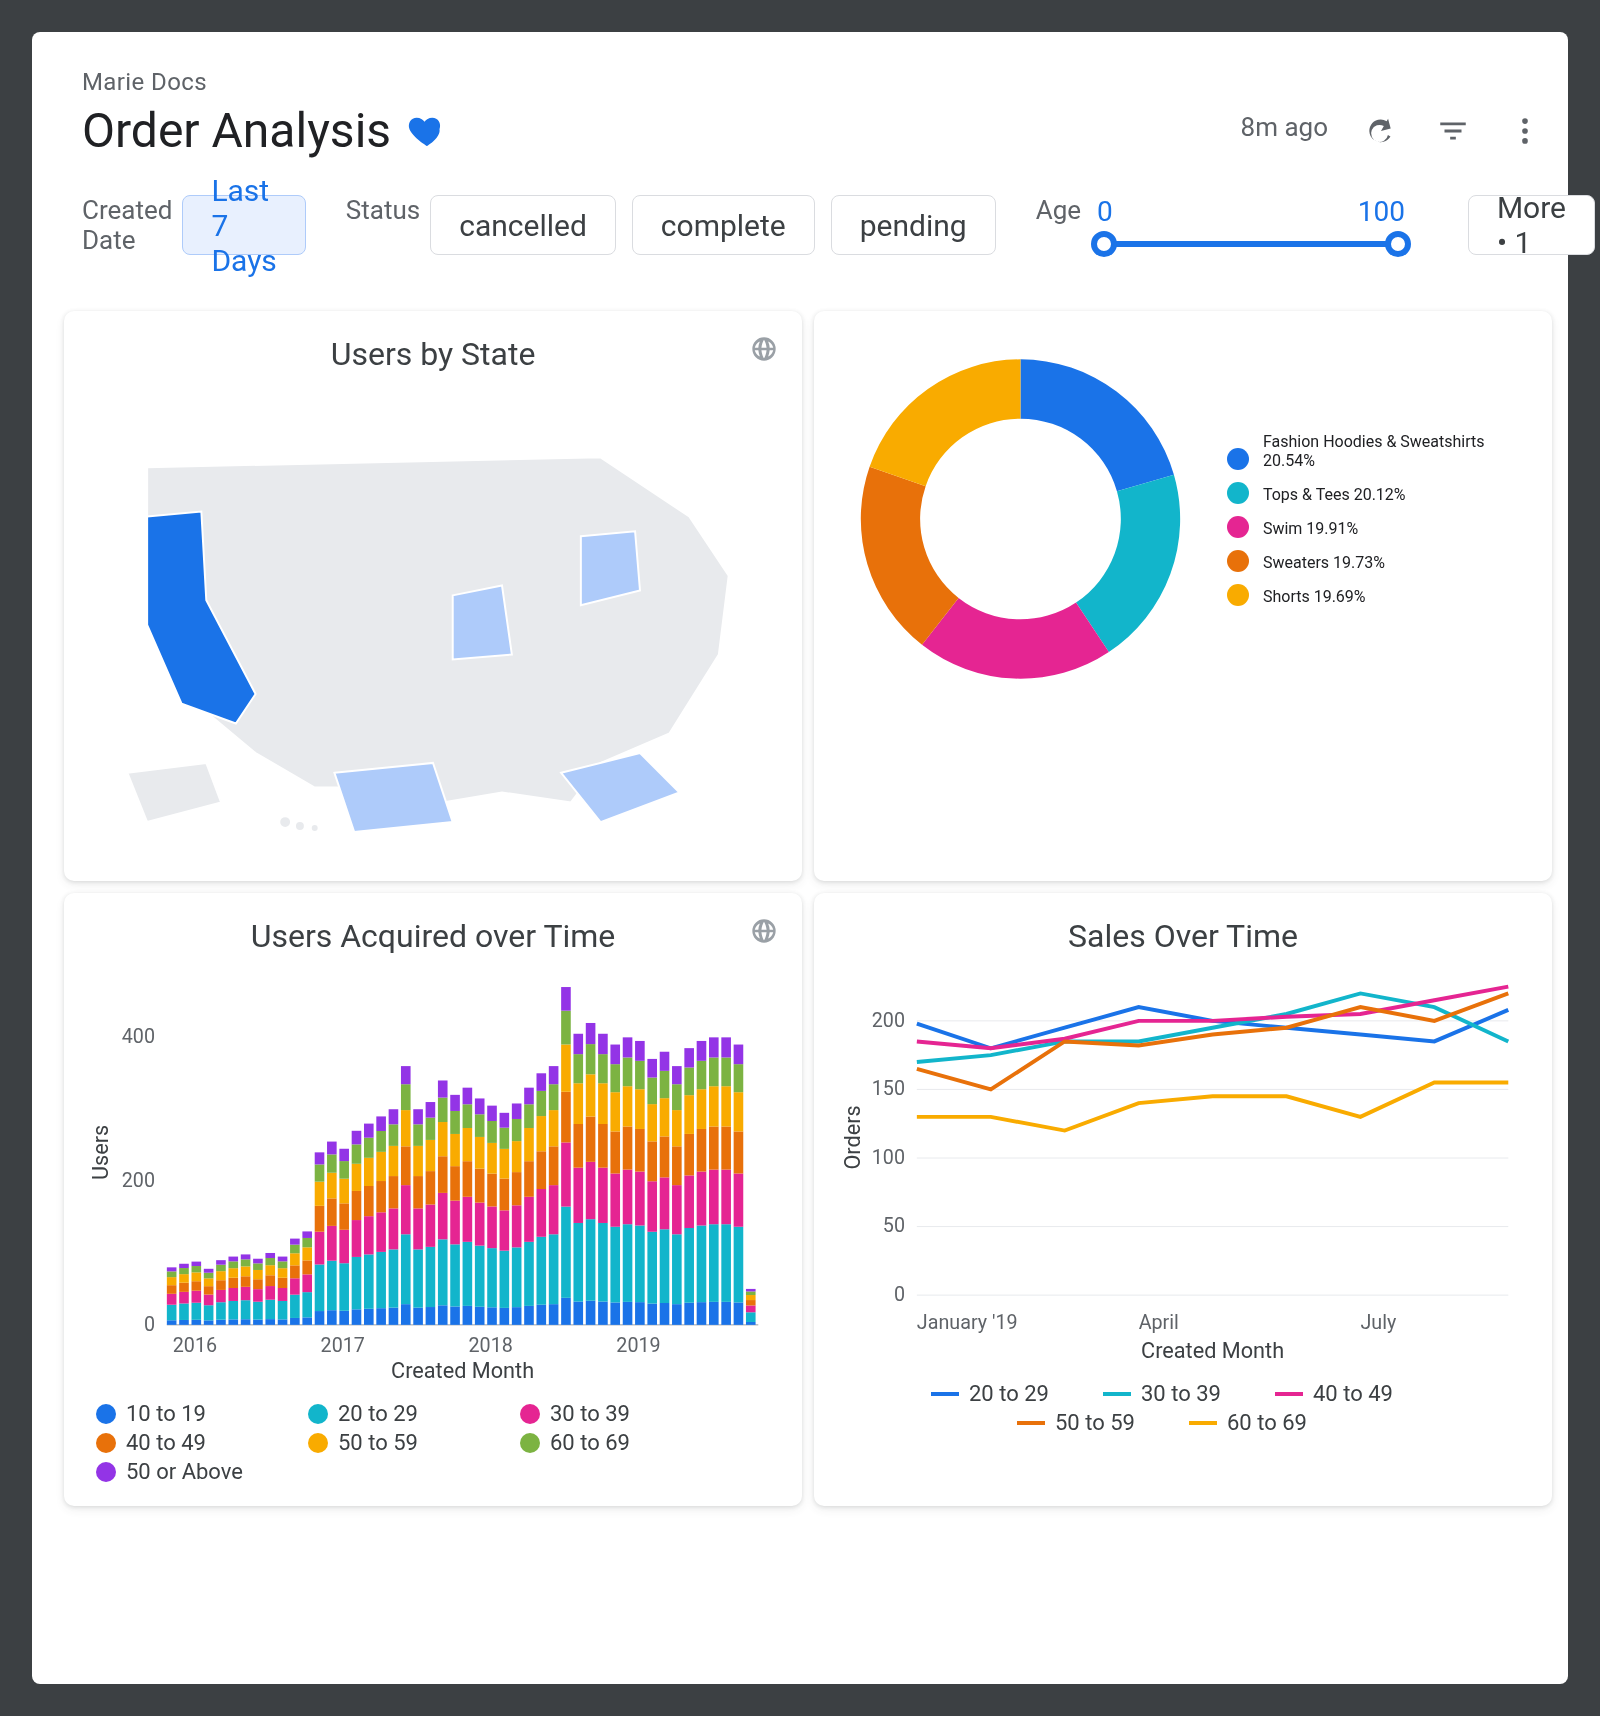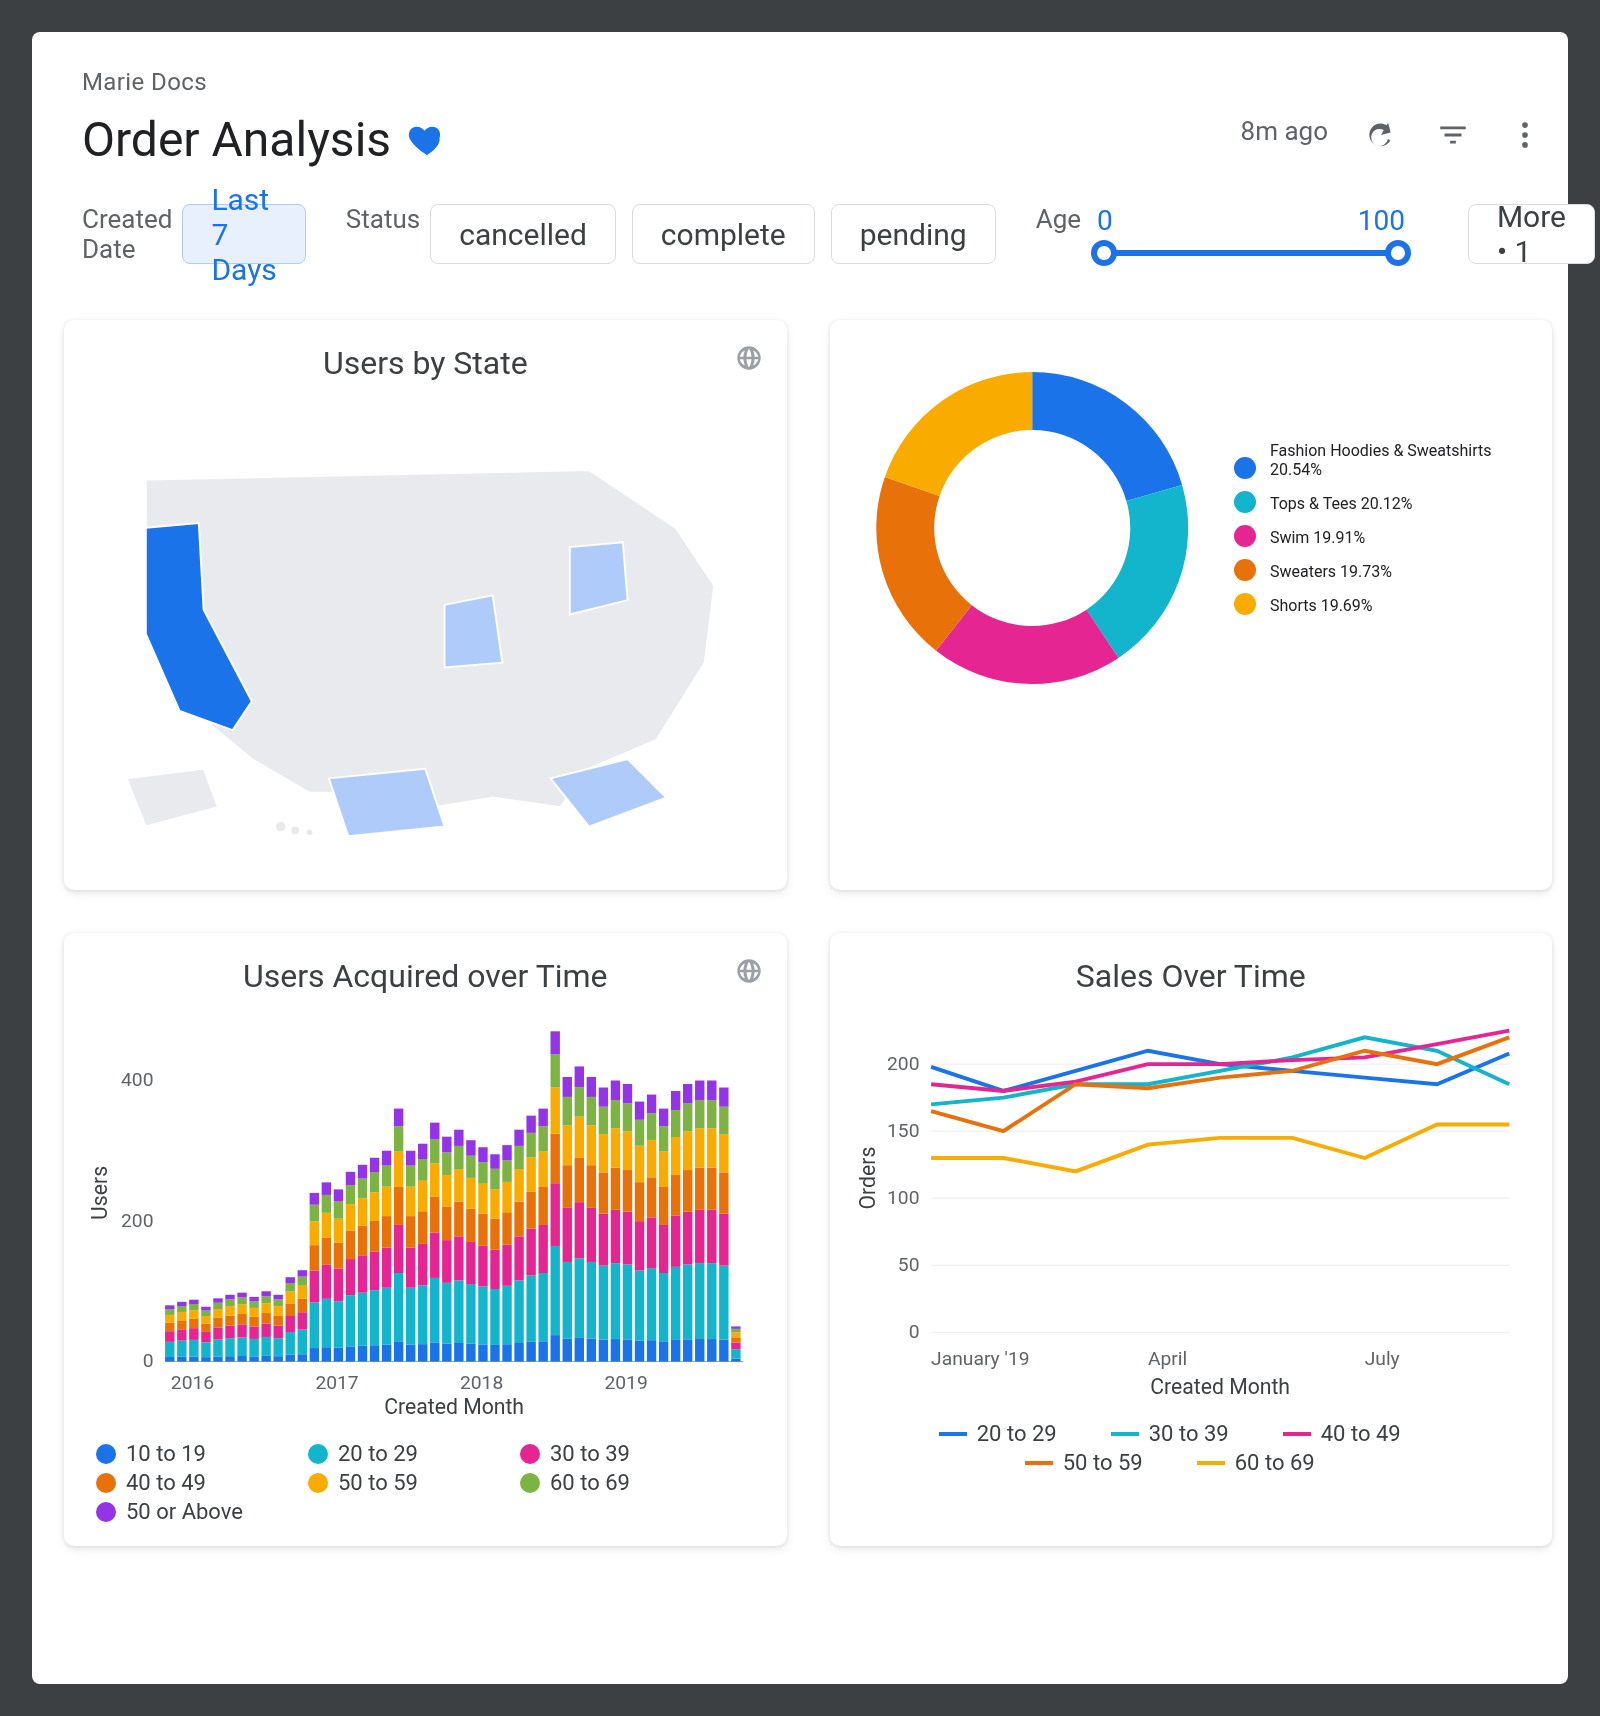--- a/index.html
+++ b/index.html
@@ -1,21 +1,21 @@
 <!DOCTYPE html>
 <html><head>
 <meta charset="utf-8">
 <style>
   * { box-sizing: border-box; }
   html, body { margin: 0; padding: 0; font-family: 'Google Sans', 'Roboto', Arial, sans-serif; background: #3c4043; width: 1600px; height: 1716px; overflow: hidden; }
   .frame { position: absolute; inset: 32px; background: transparent; }
   .page { position: absolute; inset: 0; background: #fff; border-radius: 8px; padding: 28px 16px 36px 32px; }
   .breadcrumb { color: #5f6368; font-size: 24px; letter-spacing: .4px; margin: 8px 0 6px 18px; }
   .header-row { display: flex; align-items: center; justify-content: space-between; margin: 0 0 36px 18px; }
-  .title-row { display: flex; align-items: center; gap: 16px; margin-top: 9px; }
+  .title-row { display: flex; align-items: center; gap: 16px; }
   .page-title { font-size: 48px; font-weight: 400; color: #202124; }
   .heart-icon { width: 40px; height: 40px; fill: #1a73e8; }
   .hdr-actions { display: flex; align-items: flex-start; gap: 34px; margin-right: 8px; }
   .ago { color:#5f6368; font-size: 26px; }
   .icon-btn { width: 38px; height: 38px; display:inline-flex; align-items:center; justify-content:center; cursor:pointer; fill:#5f6368; }
   .icon-btn svg { width: 34px; height: 34px; }
 
   .filters-row { display:flex; align-items: flex-start; gap: 40px; margin: 0 0 36px 18px; }
   .filter-group { display:flex; gap:10px; }
   .filter-label { color:#5f6368; font-size: 26px; }
@@ -24,21 +24,21 @@
   .chip.selected { color:#1a73e8; background:#e8f0fe; border-color:#aecbfa; }
   .more-chip { margin-left: 0; }
 
   .slider-wrap { position:relative; width: 320px; height: 80px; }
   .slider-wrap .labels { display:flex; justify-content:space-between; font-size:28px; color:#1a73e8; padding: 0 6px; position:absolute; top:0; left:0; right:0; }
   .slider-track { position:absolute; top:46px; left:6px; right:6px; height:6px; background:#1a73e8; border-radius:3px; }
   .slider-thumb { position:absolute; top:36px; width:26px; height:26px; border:6px solid #1a73e8; background:#fff; border-radius:50%; cursor:pointer; }
   .slider-thumb.left { left:0; }
   .slider-thumb.right { right:0; }
 
-  .cards { display:grid; grid-template-columns: 1fr 1fr; gap: 43px; }
+  .cards { display:grid; grid-template-columns: 1fr 1fr; gap: 12px; }
   .card { background:#fff; border-radius: 10px; box-shadow: 0 1px 4px rgba(60,64,67,.15), 0 4px 10px rgba(60,64,67,.08); padding: 18px 24px 22px 24px; position: relative; }
   .card-title-row { display:flex; align-items:center; justify-content:center; position: relative; margin: 6px 0 12px 0; }
   .card-title { text-align:center; font-size: 32px; color:#3c4043; }
   .globe { position:absolute; right: 0; top: 0; width: 28px; height:28px; fill:#9aa0a6; }
 
   
   .legend { display:flex; flex-wrap:wrap; gap: 4px 12px; margin: 10px 8px 0 8px; }
   .legend-item { display:flex; align-items:center; gap:10px; font-size:22px; color:#3c4043; min-width: 200px; }
   .legend-dot { width:20px; height:20px; border-radius:50%; flex:0 0 auto; }
   .legend-line { width:28px; height:4px; flex:0 0 auto; }

